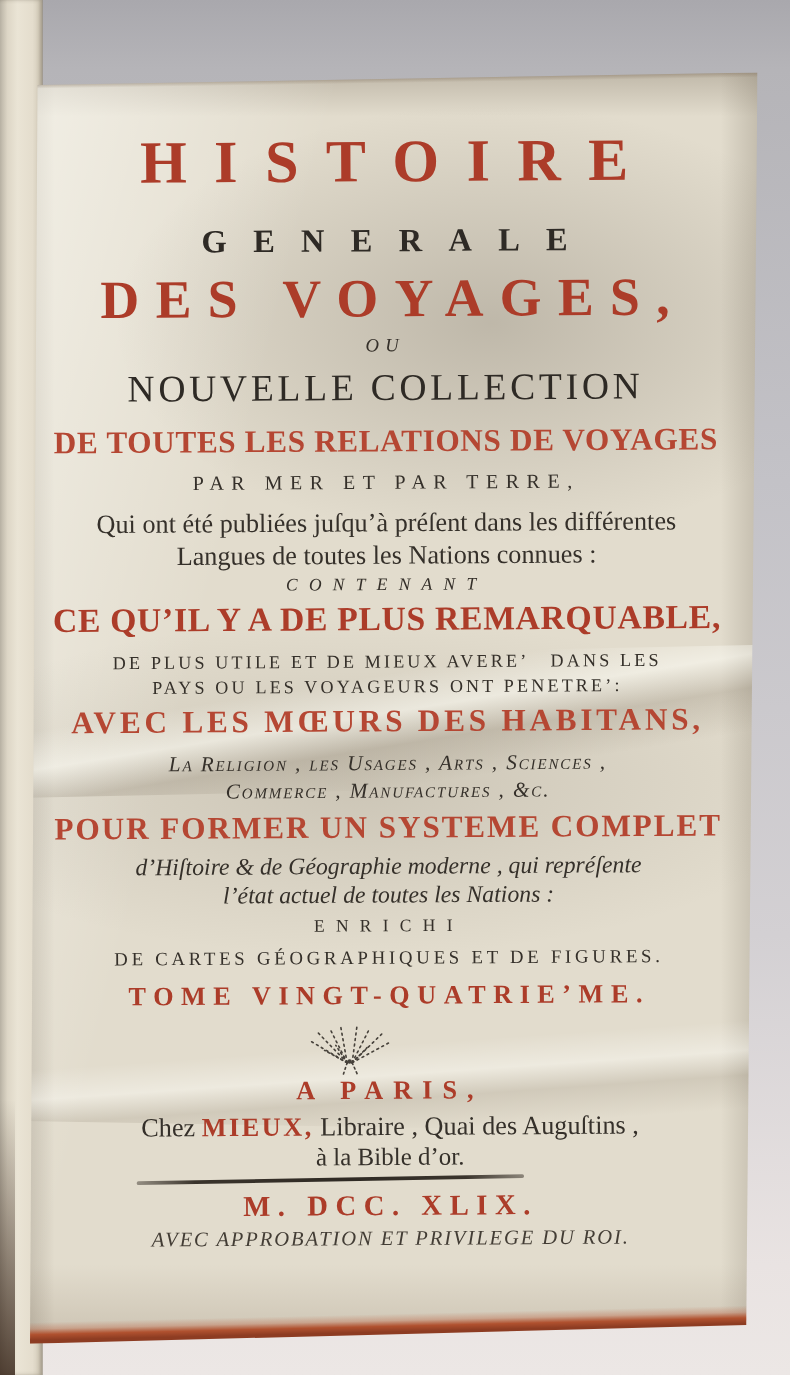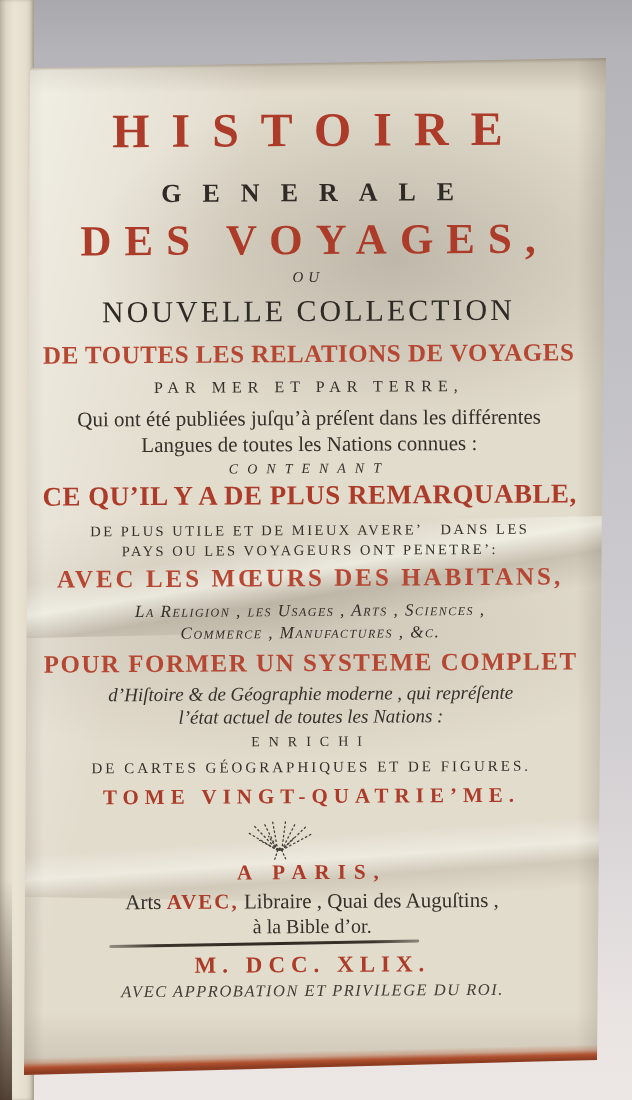--- a/index.html
+++ b/index.html
@@ -158,21 +158,21 @@
           <path d="M40 30 L70 14" stroke-dasharray="1.5 3"></path>
           <path d="M40 30 L52 18" stroke-dasharray="1.5 2.5"></path>
           <path d="M36 30 L33 39" stroke-dasharray="1.5 2.5"></path>
           <path d="M40 30 L44 39" stroke-dasharray="1.5 2.5"></path>
         </g>
         <circle cx="38" cy="29" r="1.8" fill="#46413a"></circle>
       </svg>
 
       <div class="line red l-paris">A PARIS,</div>
 
-      <div class="line l-imprint1"><span>Arts </span><span class="didot">AVEC,</span><span> Libraire , Quai des Auguſtins ,</span></div>
+      <div class="line l-imprint1"><span>Chez </span><span class="didot">MIEUX,</span><span> Libraire , Quai des Auguſtins ,</span></div>
 
       <div class="line ink l-imprint2">à la Bible d’or.</div>
 
       <div class="rule"></div>
 
       <div class="line red l-date">M. DCC. XLIX.</div>
       <div class="line ink-soft l-privilege">AVEC APPROBATION ET PRIVILEGE DU ROI.</div>
     </div>
 
     <div class="bottom-edge"></div>

